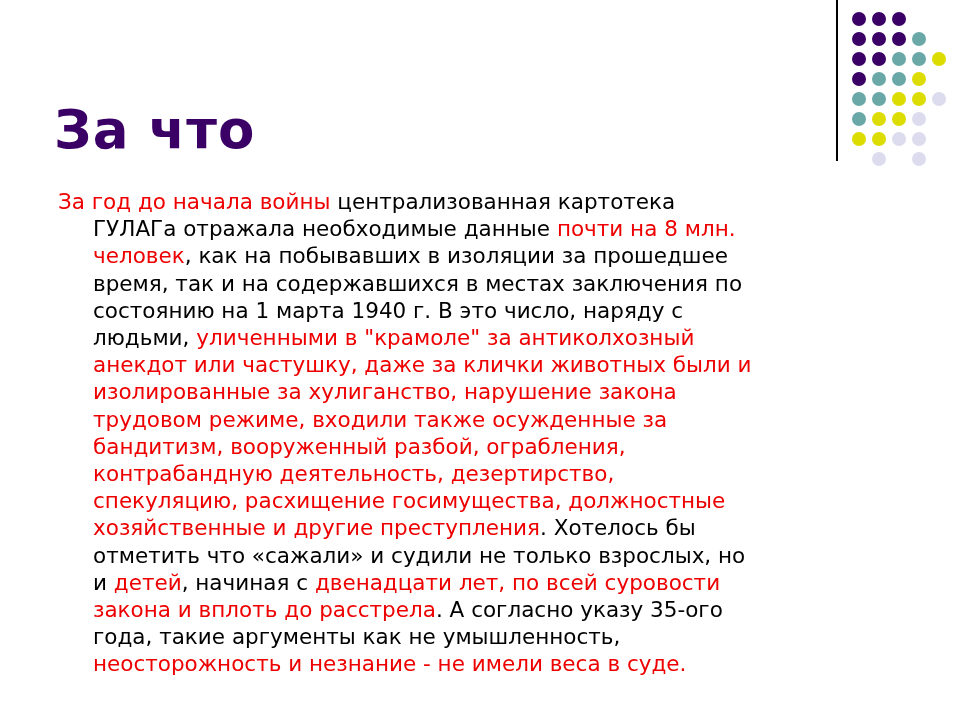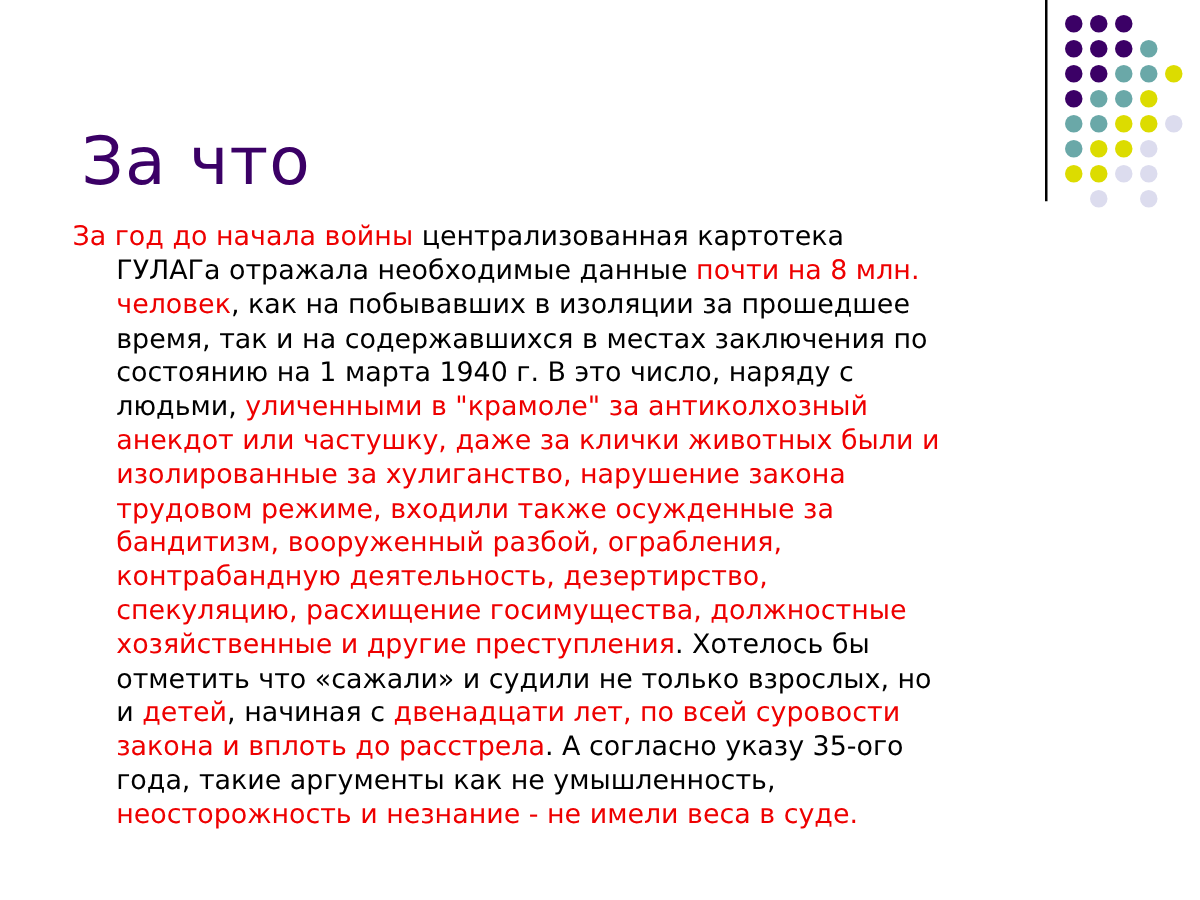--- a/index.html
+++ b/index.html
@@ -42,36 +42,36 @@
   .dot {
     position: absolute;
     width: 14px;
     height: 14px;
     border-radius: 50%;
   }
 
   
   #title {
     position: absolute;
-    left: 65px;
+    left: 54px;
     top: 66px;
     width: 760px;
     font-family: "DejaVu Sans", sans-serif;
     font-size: 53px;
-    font-weight: normal;
+    font-weight: bold;
     letter-spacing: 1px;
     line-height: 1.05;
     white-space: pre;
   }
 
   
   #body-block {
     position: absolute;
     left: 58px;
-    top: 176px;
+    top: 188px;
     width: 700px;
   }
   #body-para {
     margin: 0;
     font-family: "DejaVu Sans", sans-serif;
     font-size: 21.5px;
     line-height: 27.2px;
     font-weight: 500;
     color: #000000;
     text-indent: 0px;

